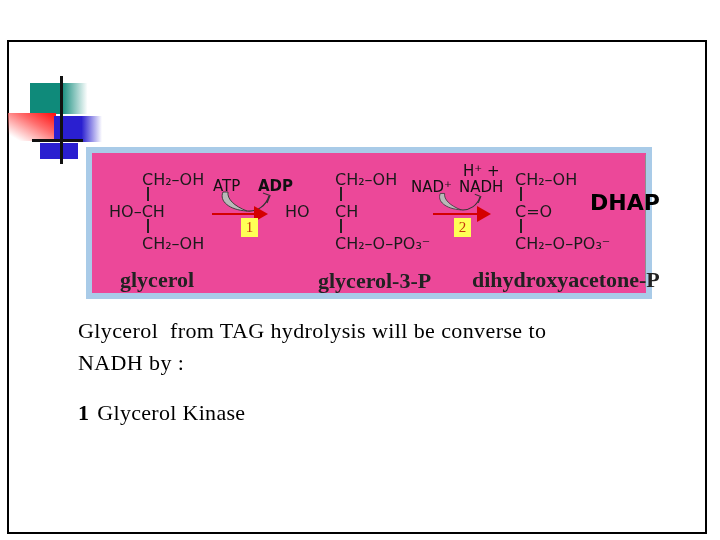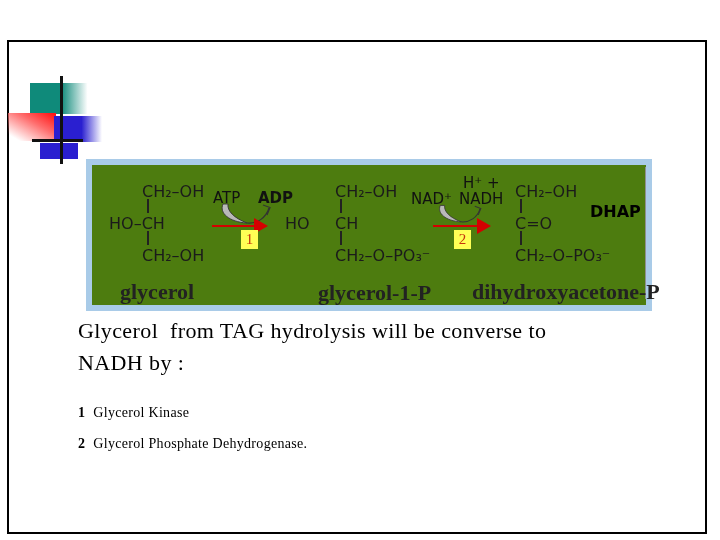--- a/index.html
+++ b/index.html
@@ -17,36 +17,36 @@
   .sq-red   { left:8px;  top:113px; width:48px; height:28px;
               background:linear-gradient(to bottom left,#ff1515 4%,#ff6e6e 40%,rgba(255,255,255,0) 88%); }
   .sq-blue  { left:54px; top:116px; width:50px; height:26px;
               background:linear-gradient(90deg,#2a1fd0 0%,#2a1fd0 55%,rgba(255,255,255,0) 96%); }
   .sq-blue2 { left:40px; top:143px; width:38px; height:16px; background:#2a1fd0; }
   .deco-vline { position:absolute; left:60px; top:76px; width:3px; height:88px; background:#111; }
   .deco-hline { position:absolute; left:32px; top:139px; width:51px; height:3px; background:#111; }
 
   
   .figure { position:absolute; left:86px; top:147px; width:566px; height:152px;
-            border:6px solid #a9cbe8; background:#4d7c0f;margin-top:12px; }
+            border:6px solid #a9cbe8; background:#ec4899; }
   .fig-right-edge { position:absolute; right:0; top:2px; width:1px; height:132px; background:#8f8f8f; }
 
   .chem   { position:absolute; font-size:16px; color:#1b1b1b; white-space:pre; }
   .cof    { position:absolute; font-size:15px; color:#111; white-space:pre; }
   .mlabel { position:absolute; font-family:"Liberation Serif",serif; font-size:22px; color:#222; white-space:pre;font-weight:bold; }
   .bond   { position:absolute; width:1.5px; height:14px; background:#222; }
   .rline  { position:absolute; height:2px; background:#d40000; }
   .rhead  { position:absolute; width:0; height:0;
             border-top:8px solid transparent; border-bottom:8px solid transparent;
             border-left:14px solid #d40000; }
   .badge  { position:absolute; width:17px; height:19px; background:#ffff55;
             color:#c5350d; font-family:"Liberation Serif",serif; font-size:15px;
             text-align:center; line-height:19px; }
   .swoosh { position:absolute; }
-  .dhap-tag { position:absolute; left:498px; top:37px; font-size:16px; font-weight:bold; color:#000; }
+  .dhap-tag { position:absolute; left:498px; top:37px; font-size:22px; font-weight:bold; color:#000; }
 
   
   .m1r1 { left:50px;  top:17px; }  .b11 { left:55px;  top:34px; }
   .m1r2 { left:17px;  top:49px; }  .b12 { left:55px;  top:66px; }
   .m1r3 { left:50px;  top:81px; }  .l1  { left:28px;  top:114px; }
   
   .a1s { left:121px; top:24px; } .a1p { left:166px; top:24px;font-weight:bold; }
   .sw1 { left:126px; top:38px; }
   .r1  { left:120px; top:60px; width:44px; } .h1 { left:162px; top:53px; }
   .bd1 { left:149px; top:65px; }
@@ -64,21 +64,21 @@
   .m3r1 { left:423px; top:17px; } .b31 { left:428px; top:34px; }
   .m3r2 { left:423px; top:49px; } .b32 { left:428px; top:66px; }
   .m3r3 { left:423px; top:81px; } .l3  { left:380px; top:114px; }
 
   
   .caption { position:absolute; left:78px; top:315px;
              font-family:Liberation Serif, serif; font-size:22px; line-height:32px;
              color:#000; letter-spacing:0.4px; }
   .caption div { white-space:pre; }
   .enzymes { position:absolute; left:78px; top:397px;
-             font-family:"Liberation Serif",serif; font-size:14px; line-height:31px;
+             font-family:"Liberation Serif",serif; font-size:22px; line-height:31px;
              color:#000; letter-spacing:0.3px; }
   .enzymes .num { font-weight:bold; margin-right:8px; }
 </style>
 </head>
 <body>
 
 <div class="slide-frame"></div>
 
 <div>
   <div class="sq sq-teal"></div>
@@ -109,21 +109,21 @@
   <div class="rline r1"></div>
   <div class="rhead h1"></div>
   <div class="badge bd1">1</div>
 
   <div class="chem m2p">HO</div>
   <div class="chem m2r1">CH₂–OH</div>
   <div class="bond b21"></div>
   <div class="chem m2r2">CH</div>
   <div class="bond b22"></div>
   <div class="chem m2r3">CH₂–O–PO₃⁻</div>
-  <div class="mlabel l2">glycerol-1-P</div>
+  <div class="mlabel l2">glycerol-3-P</div>
 
   <div class="cof a2s">NAD⁺</div>
   <div class="cof a2e">H⁺ +</div>
   <div class="cof a2p">NADH</div>
   <svg class="swoosh sw2" width="50" height="23" viewBox="0 0 58 23">
     <path d="M5,1 C1,10 11,19 29,20 C16,15 9,8 10,1 Z" fill="#b9b9b9" stroke="#333" stroke-width="0.9"></path>
     <path d="M29,20 C39,21 48,15 51,5" fill="none" stroke="#333" stroke-width="1.2"></path>
     <path d="M45,2 L52,4.5 L49,12" fill="none" stroke="#333" stroke-width="1.2"></path>
   </svg>
   <div class="rline r2"></div>
@@ -141,16 +141,13 @@
 
 <div class="caption">
   <div>Glycerol  from TAG hydrolysis will be converse to</div>
   <div>NADH by :</div>
 </div>
 
 <div class="enzymes">
   <div>
     <span class="num">1</span><span>Glycerol Kinase</span>
   </div>
-  <div>
-    <span class="num">2</span><span>Glycerol Phosphate Dehydrogenase.</span>
-  </div>
 </div>
 
 </body></html>

